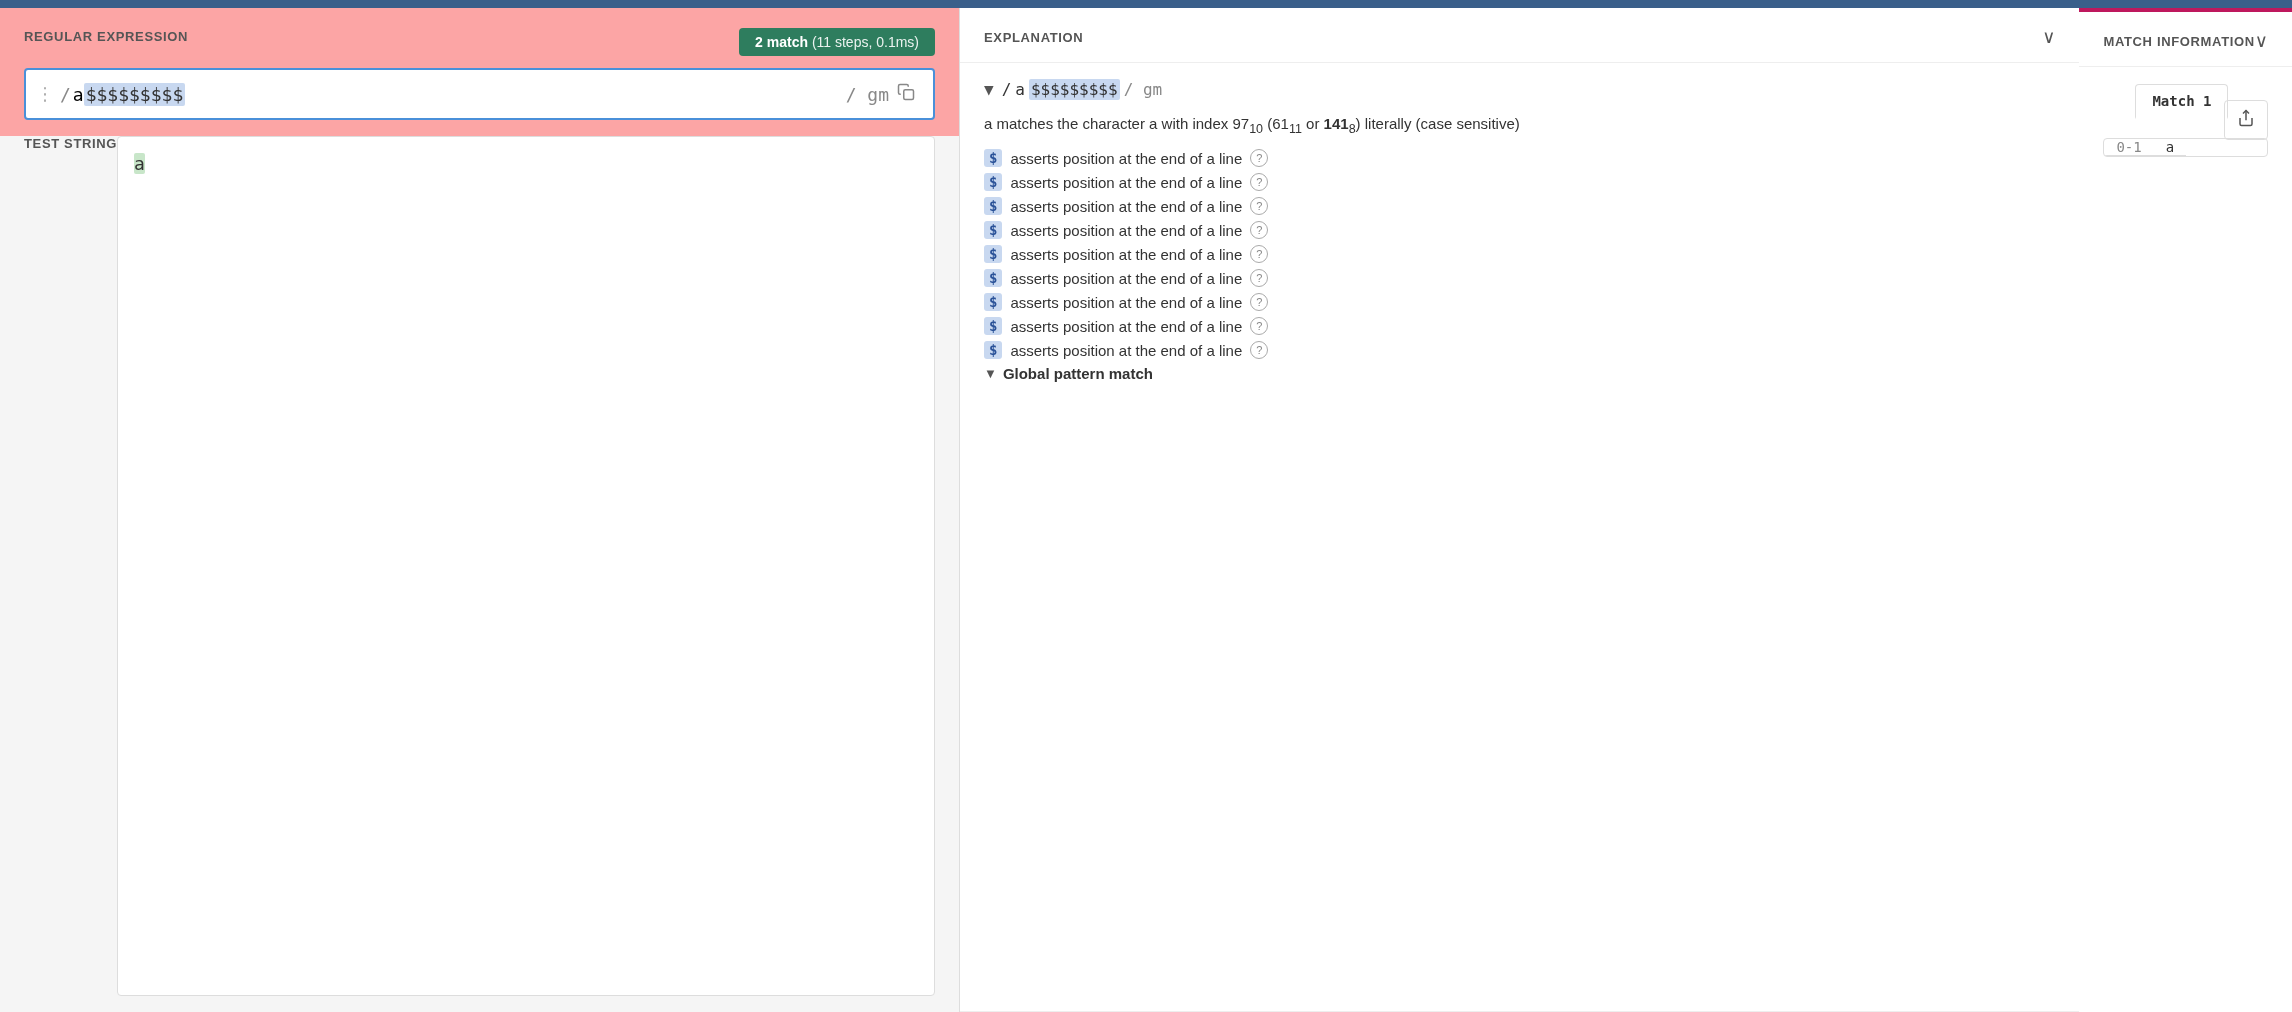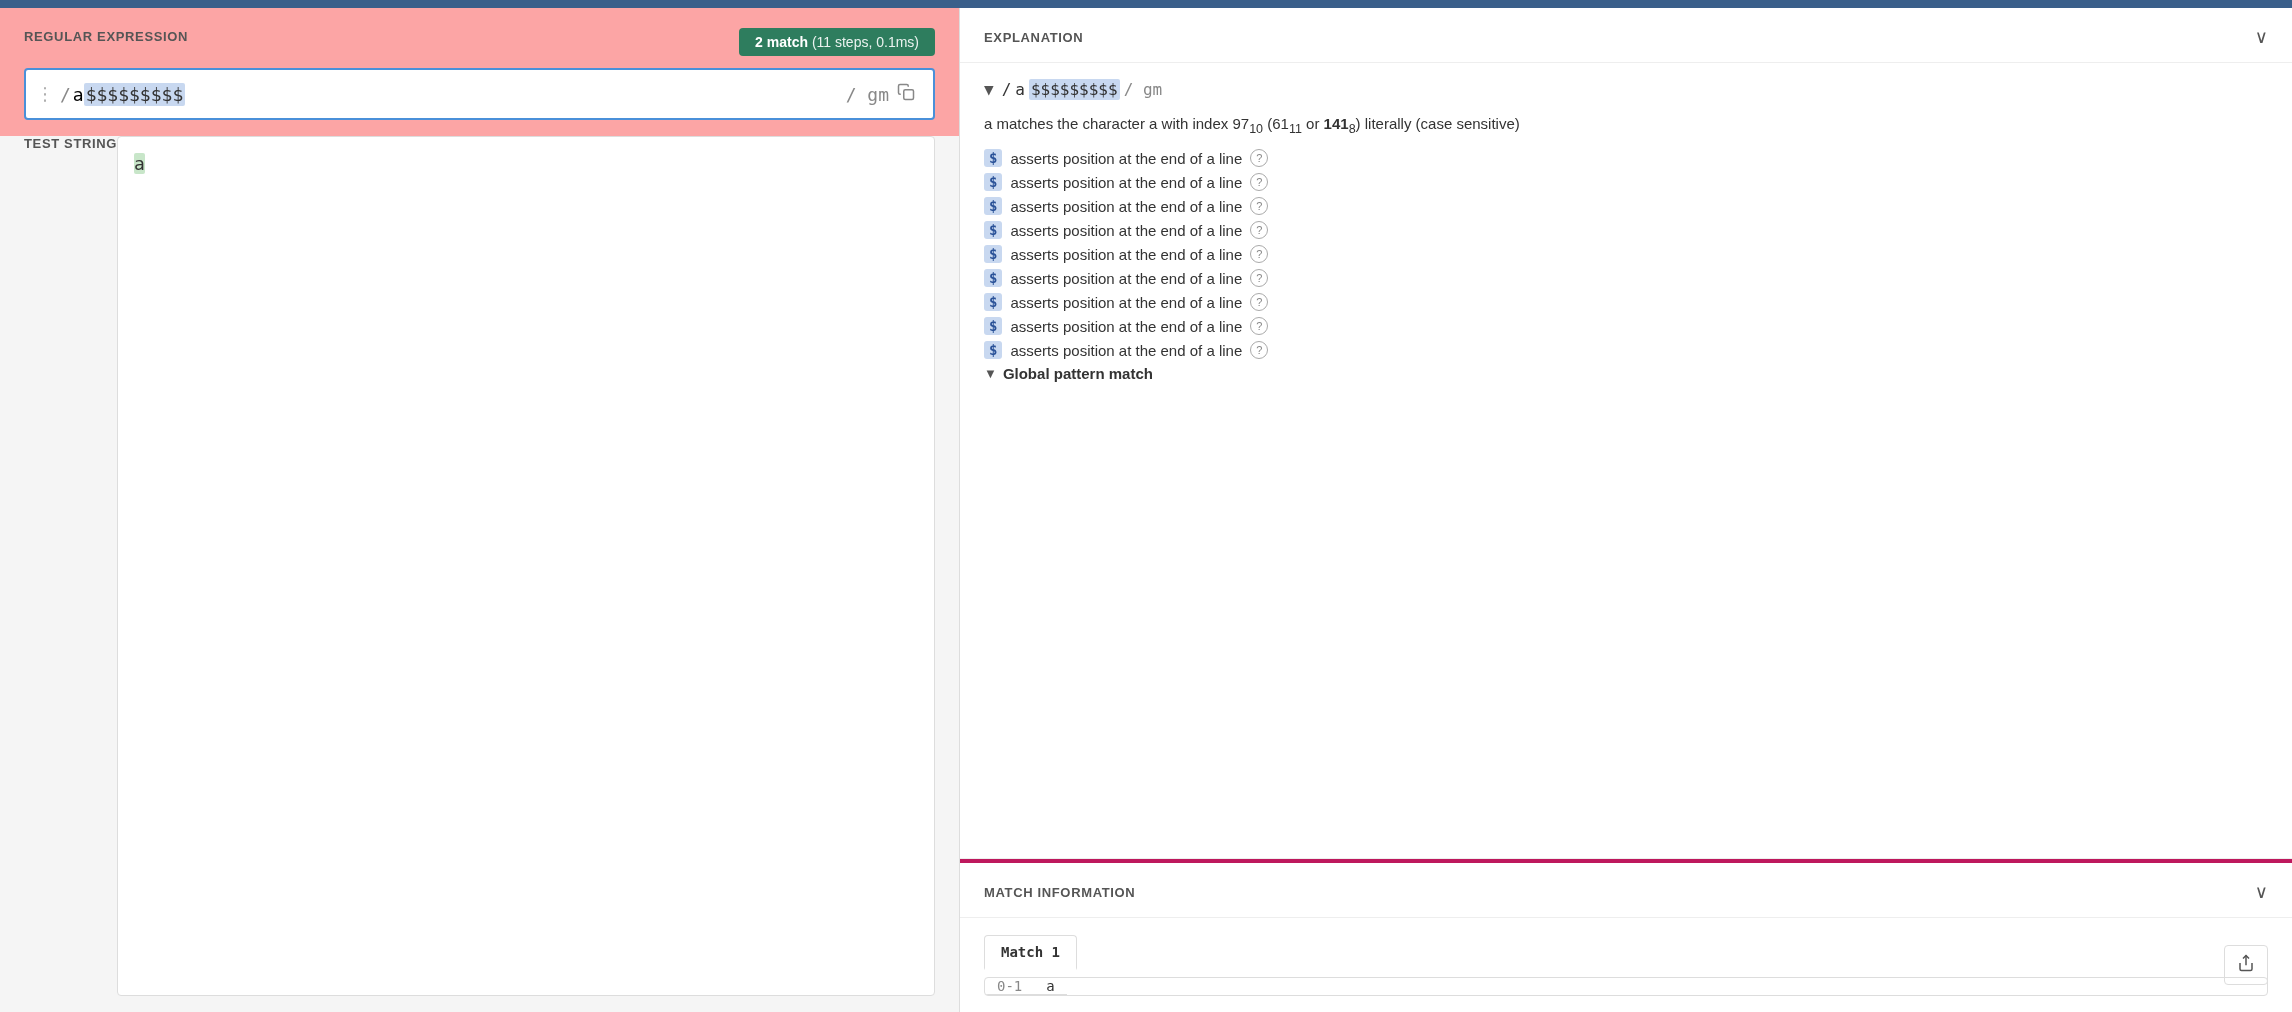--- a/index.html
+++ b/index.html
@@ -135,21 +135,21 @@
 
     .test-match-highlight {
       background: #c8e6c9;
       border-radius: 2px;
     }
 
     
     .right-panel {
       flex: 1;
       display: flex;
-      flex-direction: column;
+      flex-direction: row;
       background: white;
       overflow: hidden;
     }
 
     .explanation-section {
       flex: 1;
       overflow-y: auto;
       border-bottom: 1px solid #eee;
     }
 
@@ -322,21 +322,21 @@
       display: flex;
       align-items: center;
     }
 
     .match-row-line {
       display: flex;
       align-items: stretch;
       border: 1px solid #ddd;
       border-radius: 4px;
       overflow: hidden;
-      margin-top: 8px;
+      margin-top: 20px;
     }
 
     .share-btn {
       position: absolute;
       right: 24px;
       background: none;
       border: 1px solid #ddd;
       border-radius: 4px;
       padding: 8px 12px;
       cursor: pointer;
@@ -467,21 +467,21 @@
       </div>
     </div>
 
     <div class="match-info-section">
       <div class="section-header">
         <span class="section-header-label">MATCH INFORMATION</span>
         <span class="chevron-icon">∨</span>
       </div>
 
       <div class="match-info-content" style="position: relative;">
-        <div style="display:flex; align-items:flex-start; gap:0; margin-bottom:0;">
+        <div style="display:flex; align-items:flex-start; gap:0; margin-bottom:0;margin-left:32px;">
           <div class="match-tab">Match 1</div>
         </div>
         <div class="match-row-line">
           <div class="match-range">0-1</div>
           <div class="match-value">a</div>
         </div>
         <button class="share-btn" style="position:absolute; right:24px; top:50%; transform:translateY(-50%);">
           <svg width="18" height="18" viewBox="0 0 24 24" fill="none" stroke="currentColor" stroke-width="2">
             <path d="M4 12v8a2 2 0 0 0 2 2h12a2 2 0 0 0 2-2v-8"></path>
             <polyline points="16 6 12 2 8 6"></polyline>

